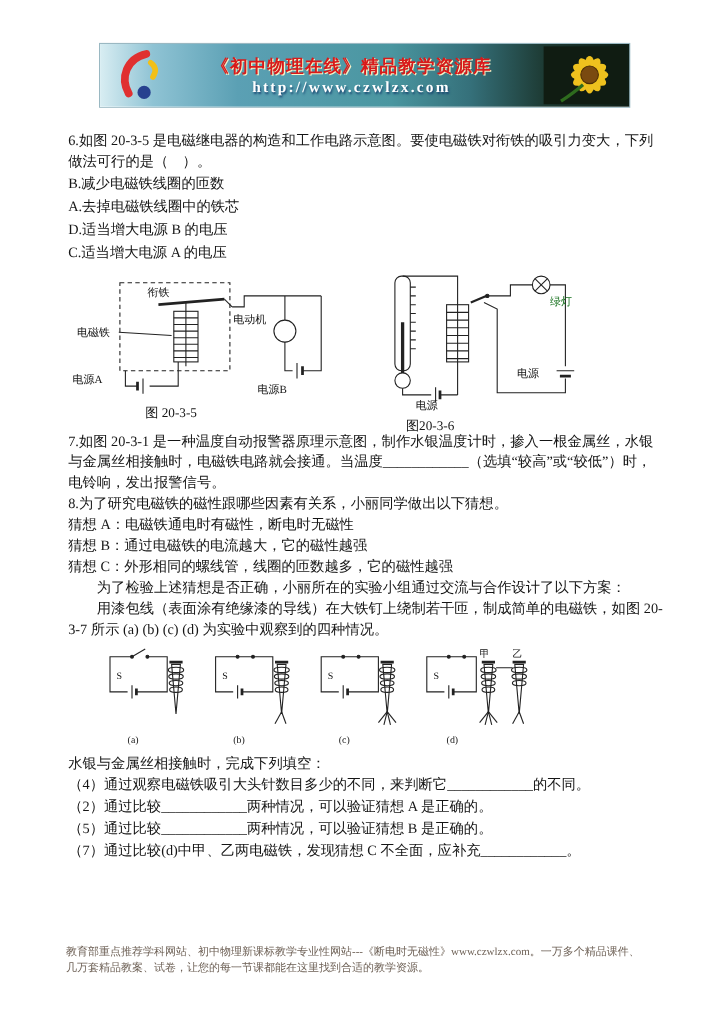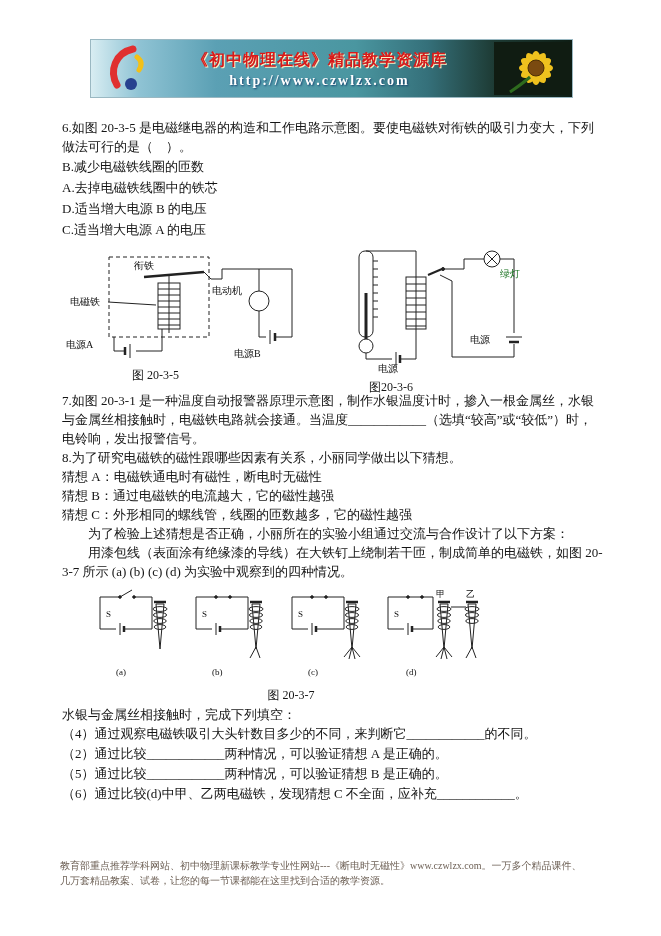--- a/index.html
+++ b/index.html
@@ -261,28 +261,27 @@
             <ellipse cx="94" cy="34" rx="6.2" ry="2.4"></ellipse>
             <line x1="94" y1="60" x2="88" y2="71"></line>
               <line x1="94" y1="60" x2="98" y2="71"></line>
           </g>
           <text x="16" y="30" class="sm">S</text>
           <text x="58" y="10" class="sm">甲</text>
           <text x="88" y="10" class="sm">乙</text>
           <text x="28" y="88" class="sm">(d)</text>
         </g>
       </svg>
-      <div class="fig7cap">图 20-3-7</div>
     </div>
 
     <p class="fillintro">水银与金属丝相接触时，完成下列填空：</p>
     <p class="fitem">（4）通过观察电磁铁吸引大头针数目多少的不同，来判断它____________的不同。</p>
     <p class="fitem">（2）通过比较____________两种情况，可以验证猜想 A 是正确的。</p>
     <p class="fitem">（5）通过比较____________两种情况，可以验证猜想 B 是正确的。</p>
-    <p class="fitem">（6）通过比较(d)中甲、乙两电磁铁，发现猜想 C 不全面，应补充____________。</p>
+    <p class="fitem">（7）通过比较(d)中甲、乙两电磁铁，发现猜想 C 不全面，应补充____________。</p>
   </div>
 
   <div class="footer">
     <div>教育部重点推荐学科网站、初中物理新课标教学专业性网站---《断电时无磁性》www.czwlzx.com。一万多个精品课件、</div>
     <div>几万套精品教案、试卷，让您的每一节课都能在这里找到合适的教学资源。</div>
   </div>
 
 </div>
 
 </body></html>

